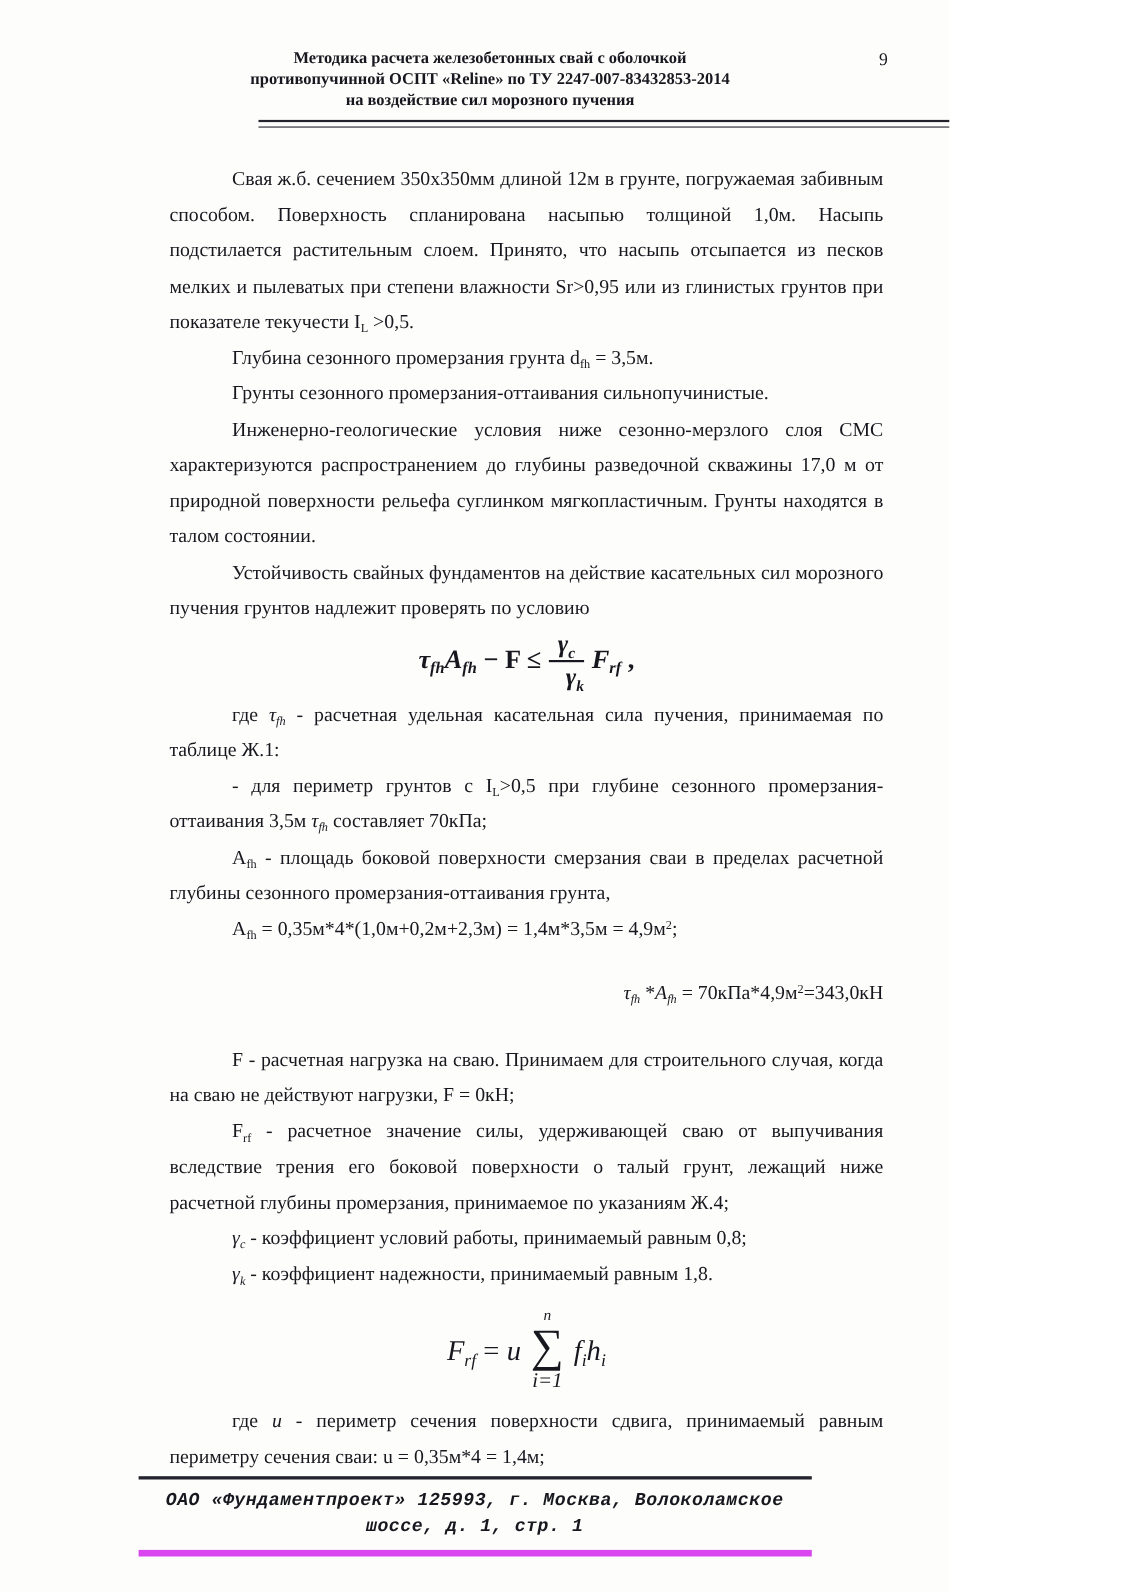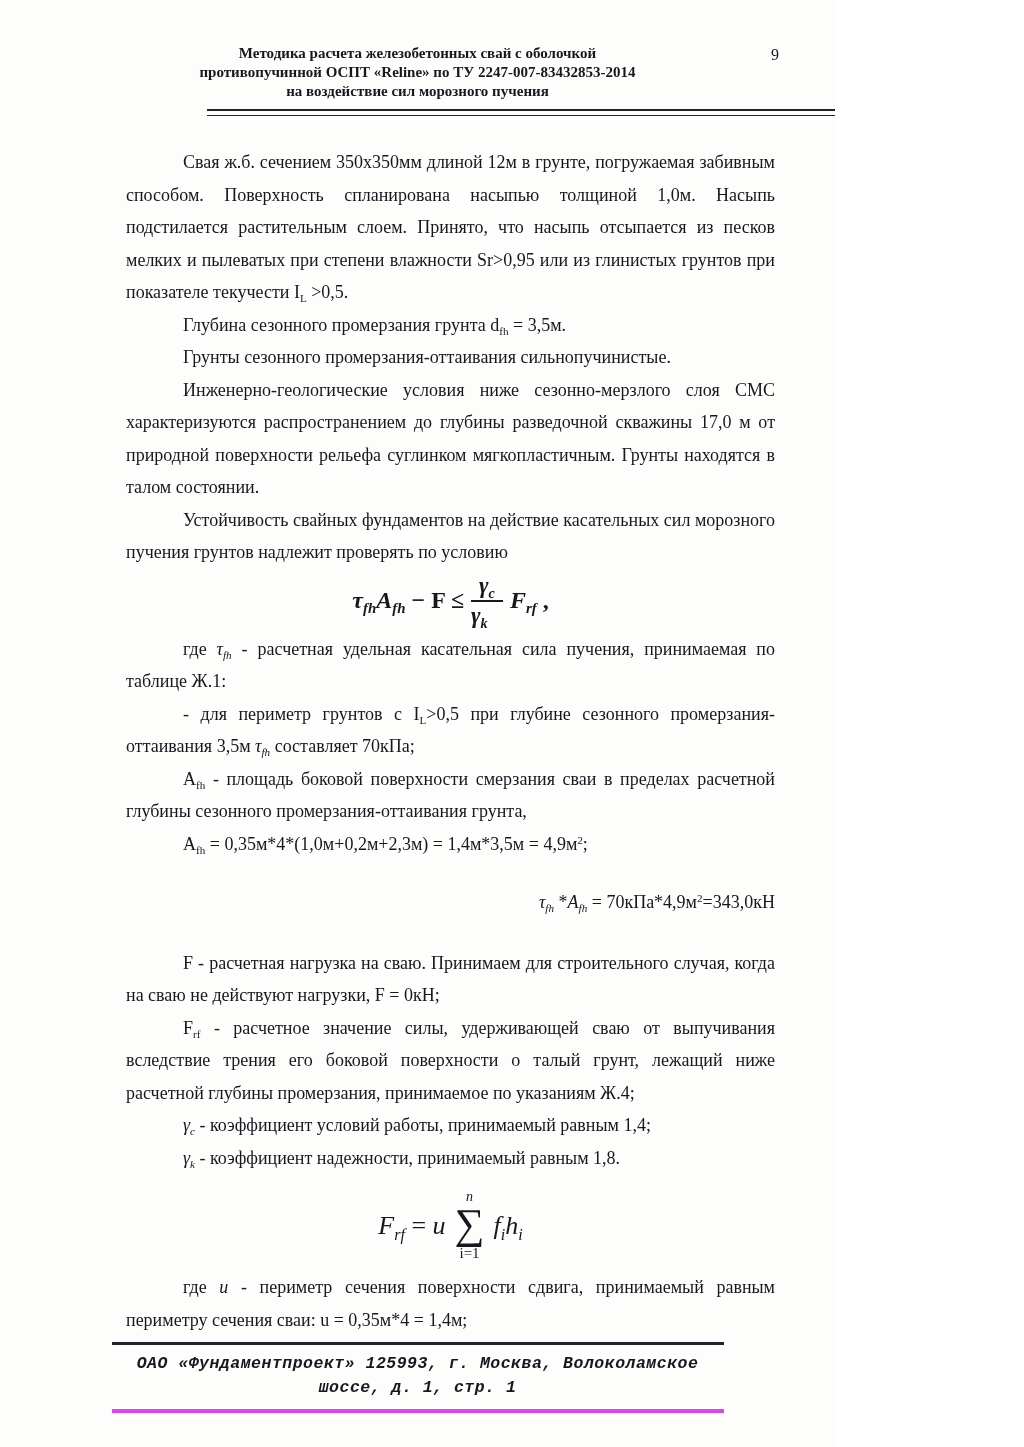--- a/index.html
+++ b/index.html
@@ -3,20 +3,21 @@
 <meta charset="utf-8">
 <style>
   html,body { margin:0; padding:0; background:#ffffff; }
   .page {
     position:relative;
     width:835px; height:1447px;
     background:#fdfdfb;
     font-family:"Liberation Serif","DejaVu Serif",serif;
     color:#17171f;
     overflow:hidden;
+    padding-left:28px;
   }
   
   .header-text {
     padding-top:44px;
     text-align:center;
     font-weight:700;
     font-size:15px;
     line-height:19px;
   }
   .page-number {
@@ -43,21 +44,21 @@
   .it { font-style:italic; }
   
   .formula-main {
     display:flex; justify-content:center; align-items:center;
     gap:7px;
     font-size:24px;
     margin:4px 0 4px;
     font-weight:bold;
   }
   .frac {
-    display:inline-flex; flex-direction:column; align-items:flex-start;
+    display:inline-flex; flex-direction:column; align-items:flex-end;
     font-size:0.95em; line-height:1.15;
   }
   .frac-top { border-bottom:2px solid #17171f; padding:0 8px 1px; }
   .frac-bottom { padding-top:1px; }
   
   p.formula-center {
     text-align:right; text-indent:0;
     margin:26px 0 28px;
   }
   
@@ -66,28 +67,28 @@
     gap:9px;
     font-size:26px;
     margin:16px 0 10px;
   }
   .sum {
     display:inline-flex; flex-direction:column; align-items:center;
     line-height:1;
   }
   .sum-top { font-size:14px; font-style:italic; padding-bottom:1px; }
   .sum-sigma { font-size:42px; line-height:0.95; font-weight:400; }
-  .sum-bottom { font-size:15px; padding-top:1px; }
+  .sum-bottom { font-size:19px; font-style:italic; padding-top:1px; }
   
   .footer {
     position:absolute;
     top:1342px; left:50%; transform:translateX(-50%);
     width:612px;
     border-top:3px solid #23232d;
-    border-bottom:4px solid #d946ef;
+    border-bottom:6px solid #d946ef;
     padding:7px 0 9px;
     text-align:center;
     font-family:"Liberation Mono","DejaVu Sans Mono",monospace;
     font-style:italic;
     font-weight:700;
     font-size:16.5px;
     line-height:24px;
     letter-spacing:0.5px;
   }
 </style>
@@ -124,21 +125,21 @@
 
     <p class="para"><span>где </span><span class="it">τ</span><sub class="it">fh</sub><span> - расчетная удельная касательная сила пучения, принимаемая по таблице Ж.1:</span></p>
     <p class="para"><span>- для периметр грунтов с I</span><sub>L</sub><span>&gt;0,5 при глубине сезонного промерзания-оттаивания 3,5м </span><span class="it">τ</span><sub class="it">fh</sub><span> составляет 70кПа;</span></p>
     <p class="para"><span>A</span><sub>fh</sub><span> - площадь боковой поверхности смерзания сваи в пределах расчетной глубины сезонного промерзания-оттаивания грунта,</span></p>
     <p class="para"><span>A</span><sub>fh</sub><span> = 0,35м*4*(1,0м+0,2м+2,3м) = 1,4м*3,5м = 4,9м</span><sup>2</sup><span>;</span></p>
 
     <p class="para formula-center"><span class="it">τ</span><sub class="it">fh</sub><span> *</span><span class="it">A</span><sub class="it">fh</sub><span> = 70кПа*4,9м</span><sup>2</sup><span>=343,0кН</span></p>
 
     <p class="para"><span>F - расчетная нагрузка на сваю. Принимаем для строительного случая, когда на сваю не действуют нагрузки, F = 0кН;</span></p>
     <p class="para"><span>F</span><sub>rf</sub><span> - расчетное значение силы, удерживающей сваю от выпучивания вследствие трения его боковой поверхности о талый грунт, лежащий ниже расчетной глубины промерзания, принимаемое по указаниям Ж.4;</span></p>
-    <p class="para"><span class="it">γ</span><sub class="it">c</sub><span> - коэффициент условий работы, принимаемый равным 1,4;</span></p>
+    <p class="para"><span class="it">γ</span><sub class="it">c</sub><span> - коэффициент условий работы, принимаемый равным 0,8;</span></p>
     <p class="para"><span class="it">γ</span><sub class="it">k</sub><span> - коэффициент надежности, принимаемый равным 1,8.</span></p>
 
     <div class="formula-sum">
       <span><span class="it">F</span><sub class="it">rf</sub><span> = </span><span class="it">u</span></span>
       <span class="sum">
         <span class="sum-top">n</span>
         <span class="sum-sigma">∑</span>
         <span class="sum-bottom">i=1</span>
       </span>
       <span><span class="it">f</span><sub class="it">i</sub><span class="it">h</span><sub class="it">i</sub></span>

